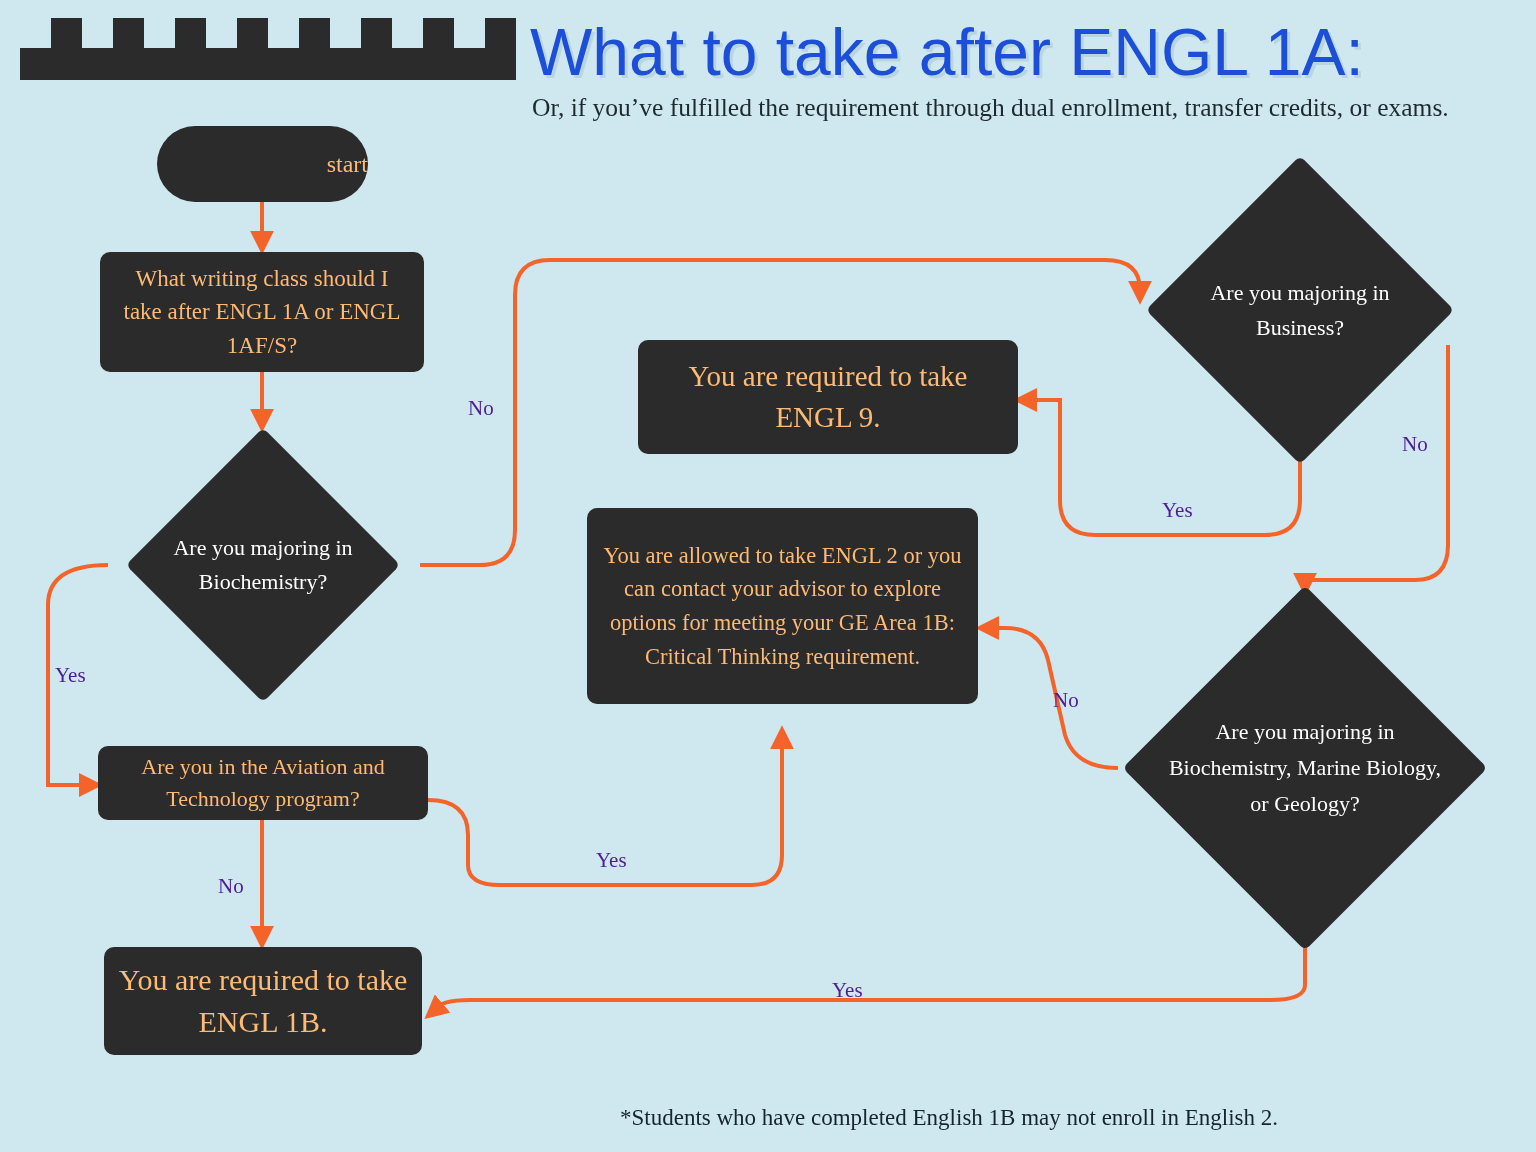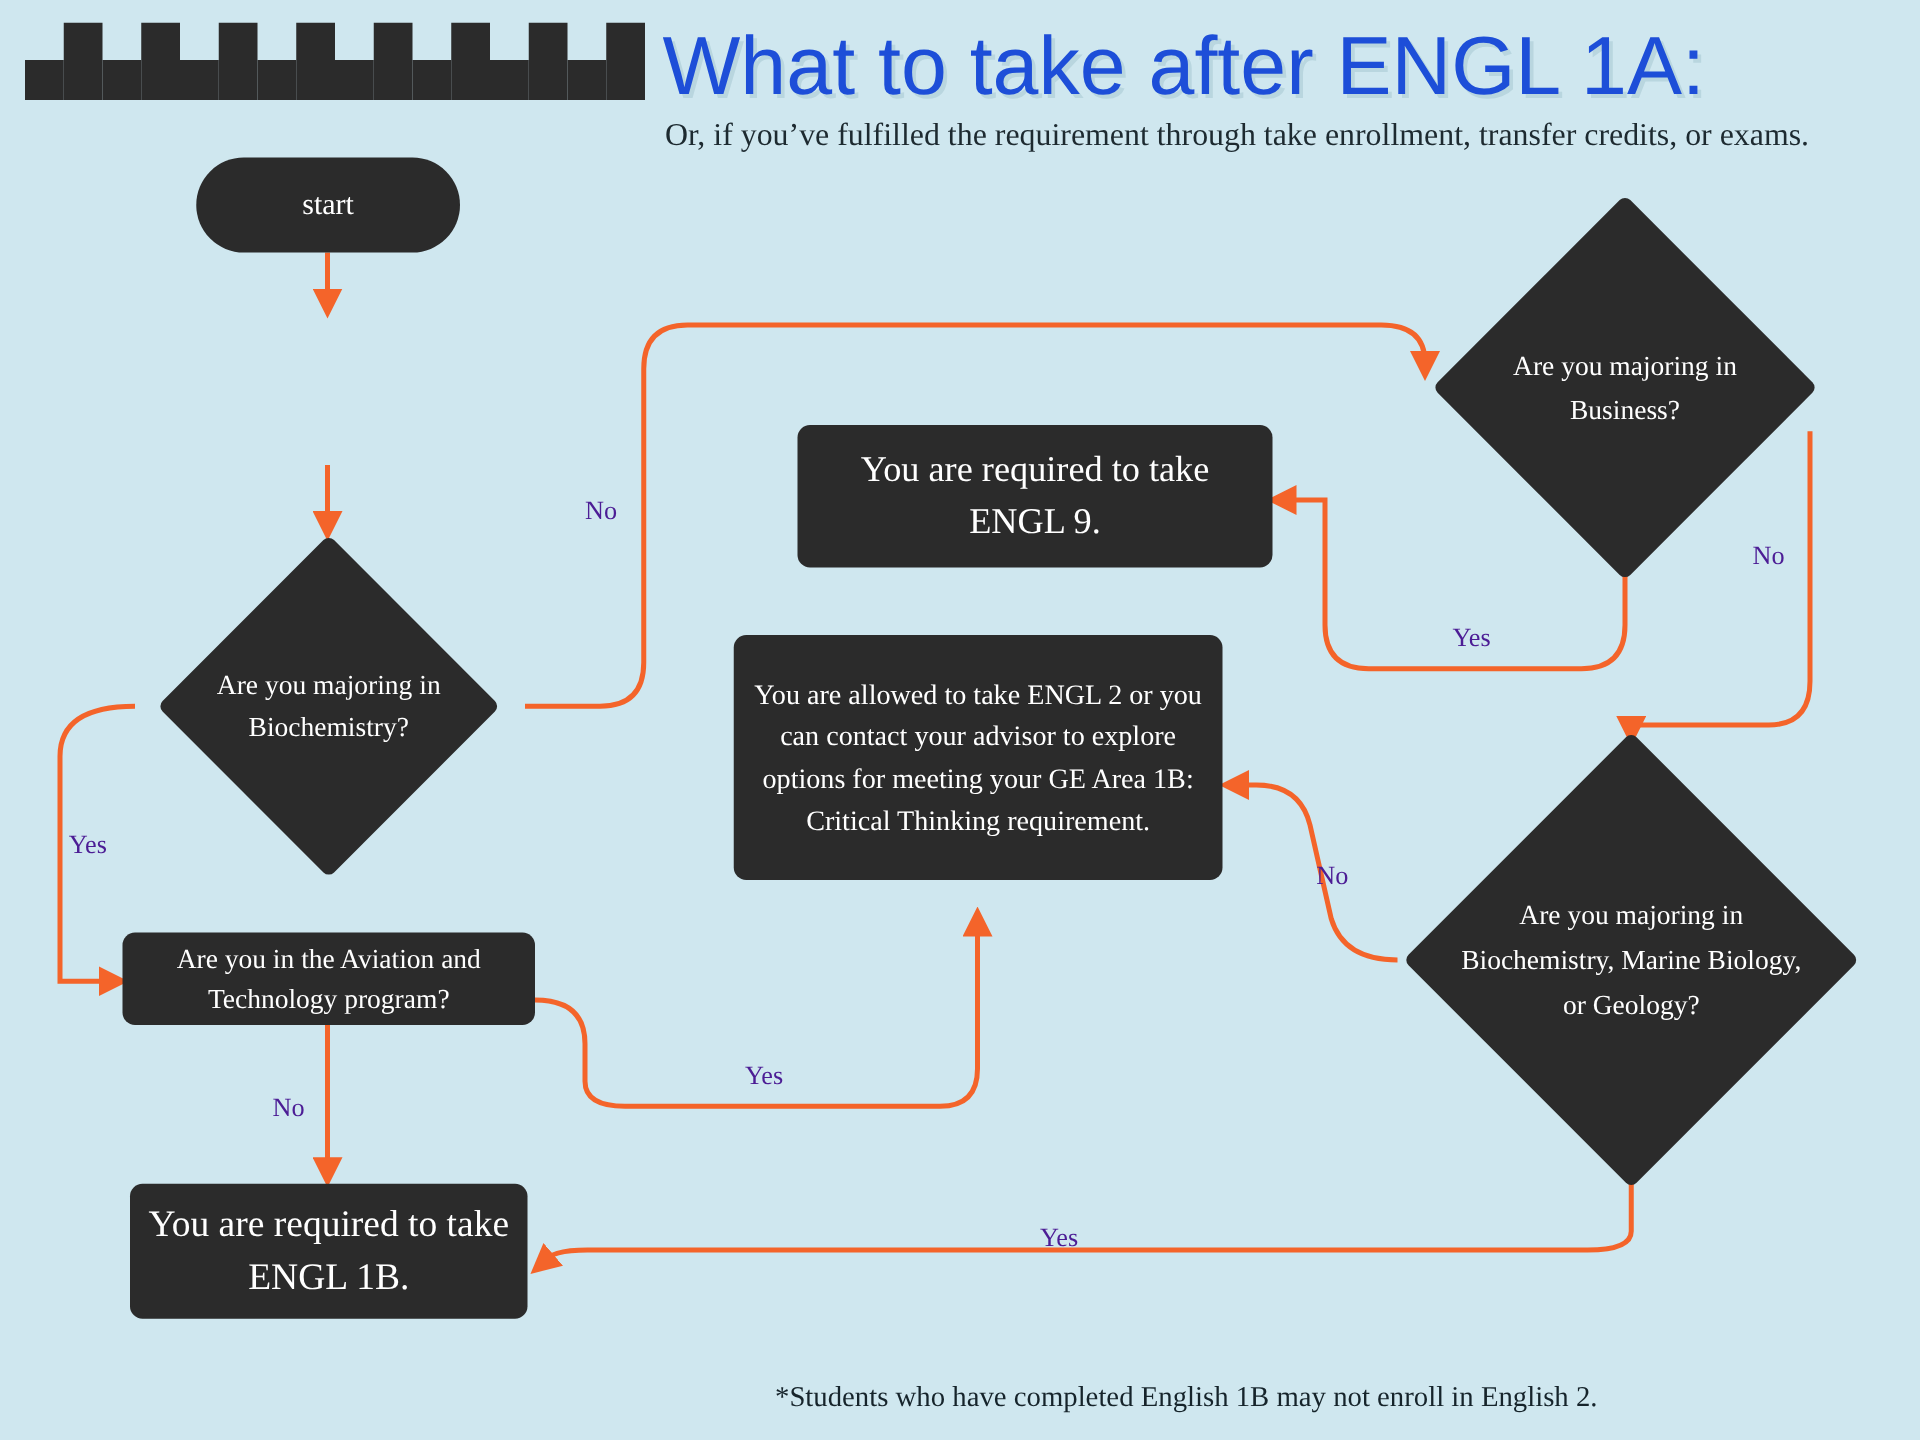--- a/index.html
+++ b/index.html
@@ -54,25 +54,25 @@
     left: 620px;
     top: 1105px;
     width: 900px;
     font-size: 23px;
     color: #16242b;
   }
   
   .node {
     position: absolute;
     background: #2b2b2b;
-    color: #ffffff;
+    color: #fdba74;
     box-sizing: border-box;
     display: flex;
     align-items: center;
-    justify-content: center;
+    justify-content: flex-end;
     text-align: center;
     border-radius: 10px;
   }
   .node.start {
     border-radius: 48px;
   }
   .diamond {
     position: absolute;
     background: #2b2b2b;
     transform: rotate(45deg);
@@ -121,21 +121,21 @@
     <rect x="279" y="0" width="31" height="62" fill="#2b2b2b"></rect>
     <rect x="310" y="30" width="31" height="32" fill="#2b2b2b"></rect>
     <rect x="341" y="0" width="31" height="62" fill="#2b2b2b"></rect>
     <rect x="372" y="30" width="31" height="32" fill="#2b2b2b"></rect>
     <rect x="403" y="0" width="31" height="62" fill="#2b2b2b"></rect>
     <rect x="434" y="30" width="31" height="32" fill="#2b2b2b"></rect>
     <rect x="465" y="0" width="31" height="62" fill="#2b2b2b"></rect>
   </svg>
 
   <div class="main-title">What to take after ENGL 1A:</div>
-  <div class="subtitle">Or, if you’ve fulfilled the requirement through take enrollment, transfer credits, or exams.</div>
+  <div class="subtitle">Or, if you’ve fulfilled the requirement through dual enrollment, transfer credits, or exams.</div>
   <div class="footnote">*Students who have completed English 1B may not enroll in English 2.</div>
 
   <svg class="connectors">
     <defs>
       <marker id="arrow" viewBox="0 0 10 10" refX="8" refY="5" markerWidth="6" markerHeight="6" orient="auto-start-reverse">
         <path d="M 0 0 L 10 5 L 0 10 z" fill="#f4642a"></path>
       </marker>
     </defs>
     <g fill="none" stroke="#f4642a" stroke-width="4" marker-end="url(#arrow)">
 
@@ -158,20 +158,23 @@
       <path d="M 428,800 Q 468,800 468,835 L 468,865 Q 468,885 500,885 L 752,885 Q 782,885 782,855 L 782,730"></path>
 
       <path d="M 262,820 L 262,945"></path>
     </g>
   </svg>
 
   <div class="node start" style="left:157px; top:126px; width:211px; height:76px; font-size:24px;">
     <span>start</span>
   </div>
 
+  <div class="node" style="left:100px; top:252px; width:324px; height:120px; font-size:23px; line-height:1.45; padding:0 14px;">
+    <span>What writing class should I take after ENGL 1A or ENGL 1AF/S?</span>
+  </div>
 
   <div class="diamond" style="left:166px; top:468px; width:194px; height:194px;"></div>
   <div class="diamond-label" style="left:158px; top:497px; width:210px; height:136px; font-size:22px; line-height:1.55;">Are you majoring in Biochemistry?</div>
 
   <div class="node" style="left:98px; top:746px; width:330px; height:74px; font-size:22px; line-height:1.45; padding:0 12px;">
     <span>Are you in the Aviation and Technology program?</span>
   </div>
 
   <div class="node" style="left:104px; top:947px; width:318px; height:108px; font-size:30px; line-height:1.4; padding:0 12px;">
     <span>You are required to take ENGL 1B.</span>

